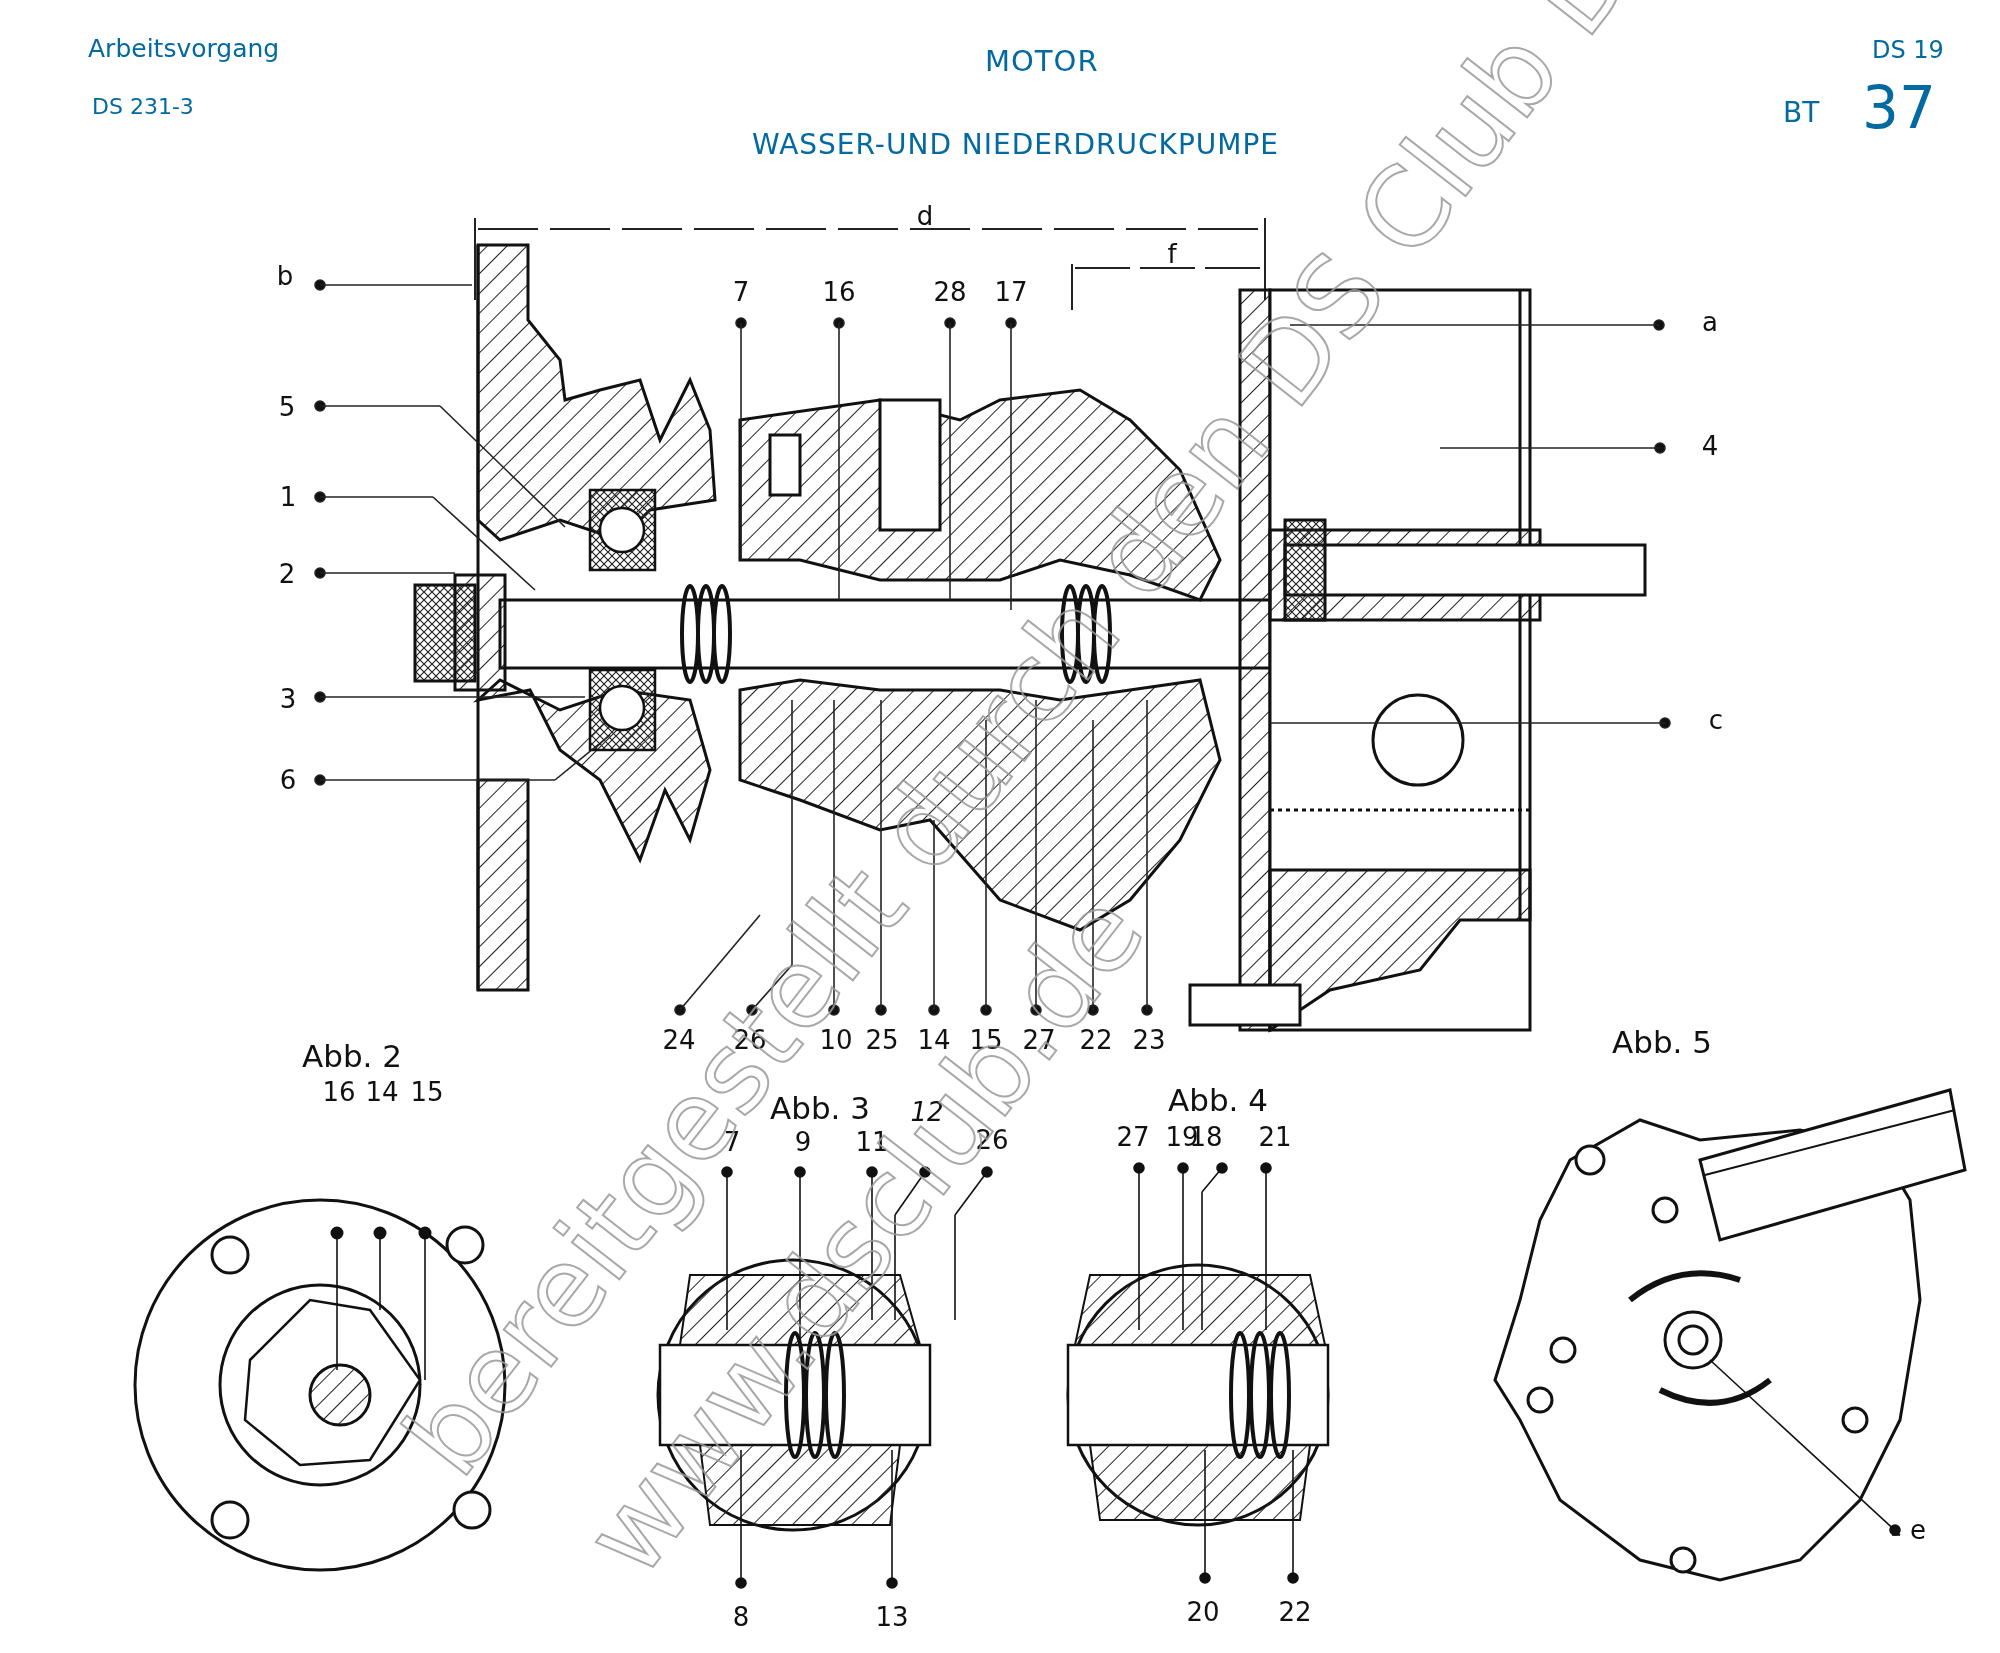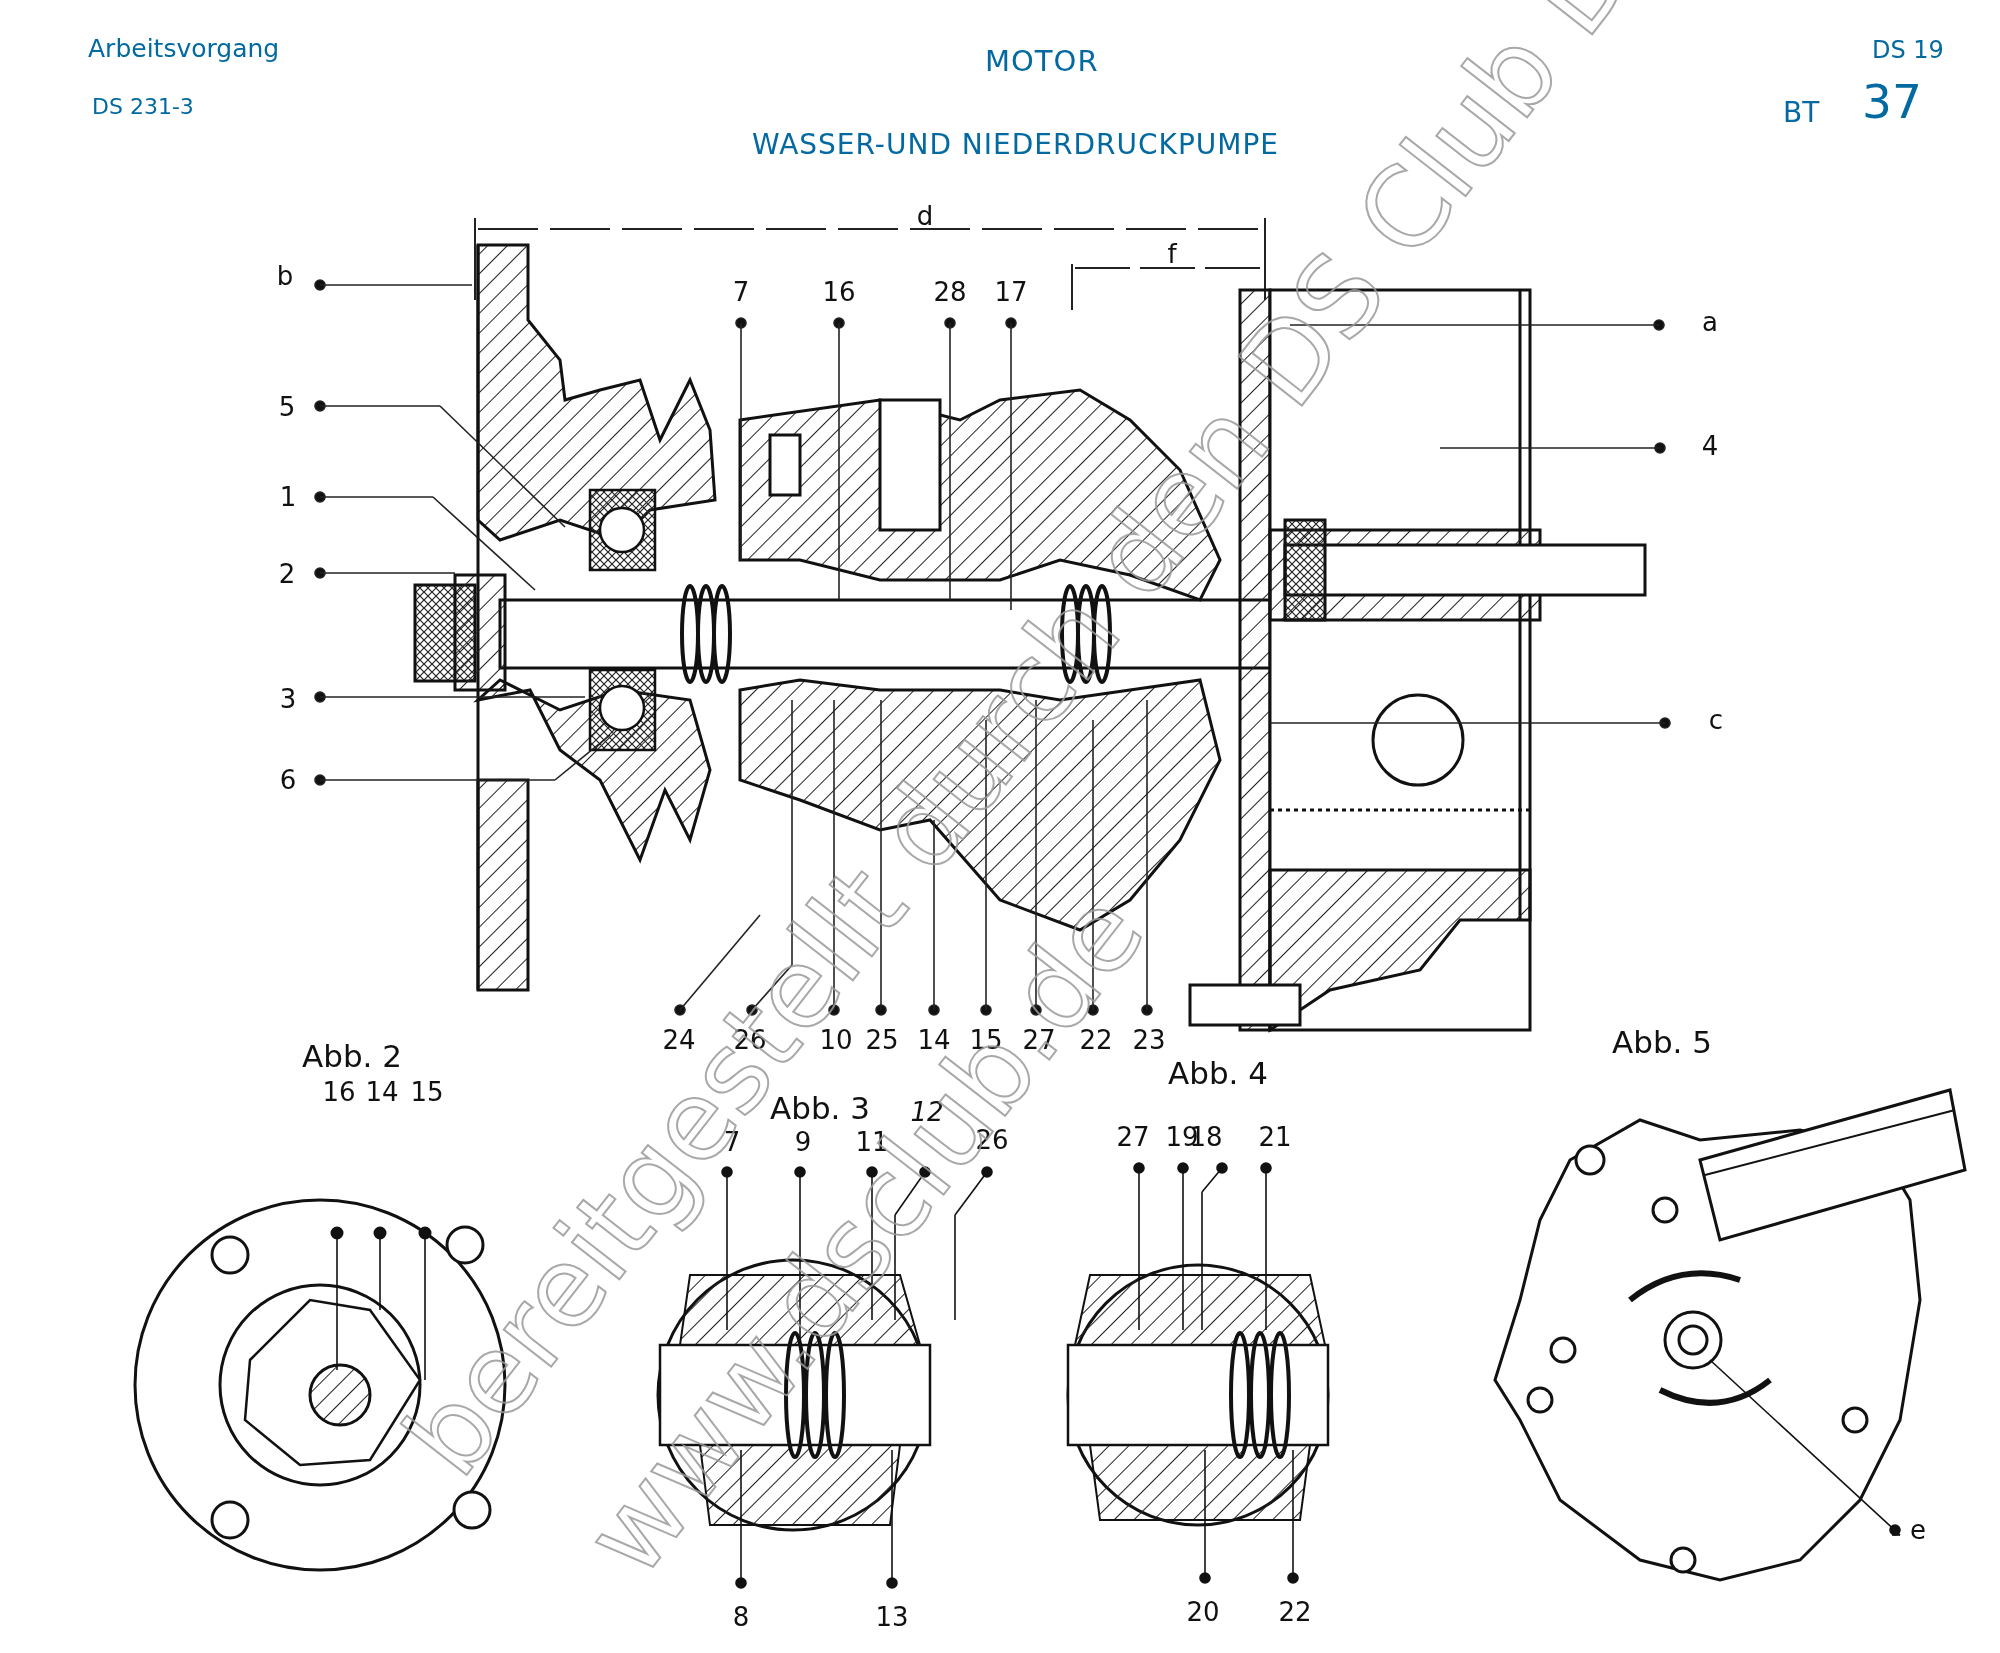--- a/index.html
+++ b/index.html
@@ -1,21 +1,21 @@
 <!DOCTYPE html>
 <html><head>
 <meta charset="utf-8">
 <style>
   html, body { margin: 0; padding: 0; background: #ffffff; }
   body { width: 2000px; height: 1653px; position: relative; overflow: hidden;
          font-family: "DejaVu Sans", sans-serif; color: #111; }
   .txt { position: absolute; white-space: nowrap; color: #0369a1; }
   .hdr-small { font-size: 25px; }
   .hdr-mid { font-size: 29px; letter-spacing: 1px; }
-  .hdr-big { font-size: 47px; }
+  .hdr-big { font-size: 58px; }
   .lbl { font-size: 26px; position: absolute; white-space: nowrap; transform: translate(-50%, -50%); }
   .abb { font-size: 31px; position: absolute; white-space: nowrap; }
   svg.draw { position: absolute; left: 0; top: 0; }
   .wm { position: absolute; font-size: 120px; color: transparent;
         -webkit-text-stroke: 2px #9a9a9a; white-space: nowrap; transform-origin: left top;
         font-family: "DejaVu Sans", sans-serif; opacity: 0.85; }
 </style>
 </head>
 <body>
 
@@ -293,21 +293,21 @@
 
 <div class="abb" style="left:770px;top:1090px;">Abb. 3</div>
 <div class="lbl" style="left:732px;top:1142px;">7</div>
 <div class="lbl" style="left:803px;top:1142px;">9</div>
 <div class="lbl" style="left:872px;top:1142px;">11</div>
 <div class="lbl" style="left:927px;top:1112px;font-style:italic;">12</div>
 <div class="lbl" style="left:992px;top:1140px;">26</div>
 <div class="lbl" style="left:741px;top:1617px;">8</div>
 <div class="lbl" style="left:892px;top:1617px;">13</div>
 
-<div class="abb" style="left:1168px;top:1055px;">Abb. 4</div>
+<div class="abb" style="left:1168px;top:1082px;">Abb. 4</div>
 <div class="lbl" style="left:1133px;top:1137px;">27</div>
 <div class="lbl" style="left:1182px;top:1137px;">19</div>
 <div class="lbl" style="left:1168px;top:1137px;margin-left:38px;">18</div>
 <div class="lbl" style="left:1275px;top:1137px;">21</div>
 <div class="lbl" style="left:1203px;top:1612px;">20</div>
 <div class="lbl" style="left:1295px;top:1612px;">22</div>
 
 <div class="abb" style="left:1612px;top:1024px;">Abb. 5</div>
 <div class="lbl" style="left:1918px;top:1530px;">e</div>
 

